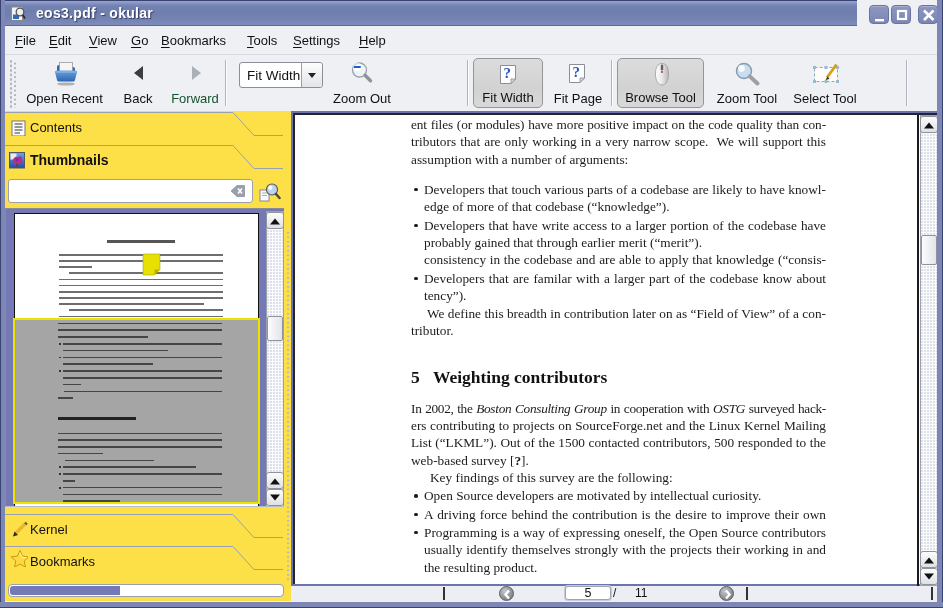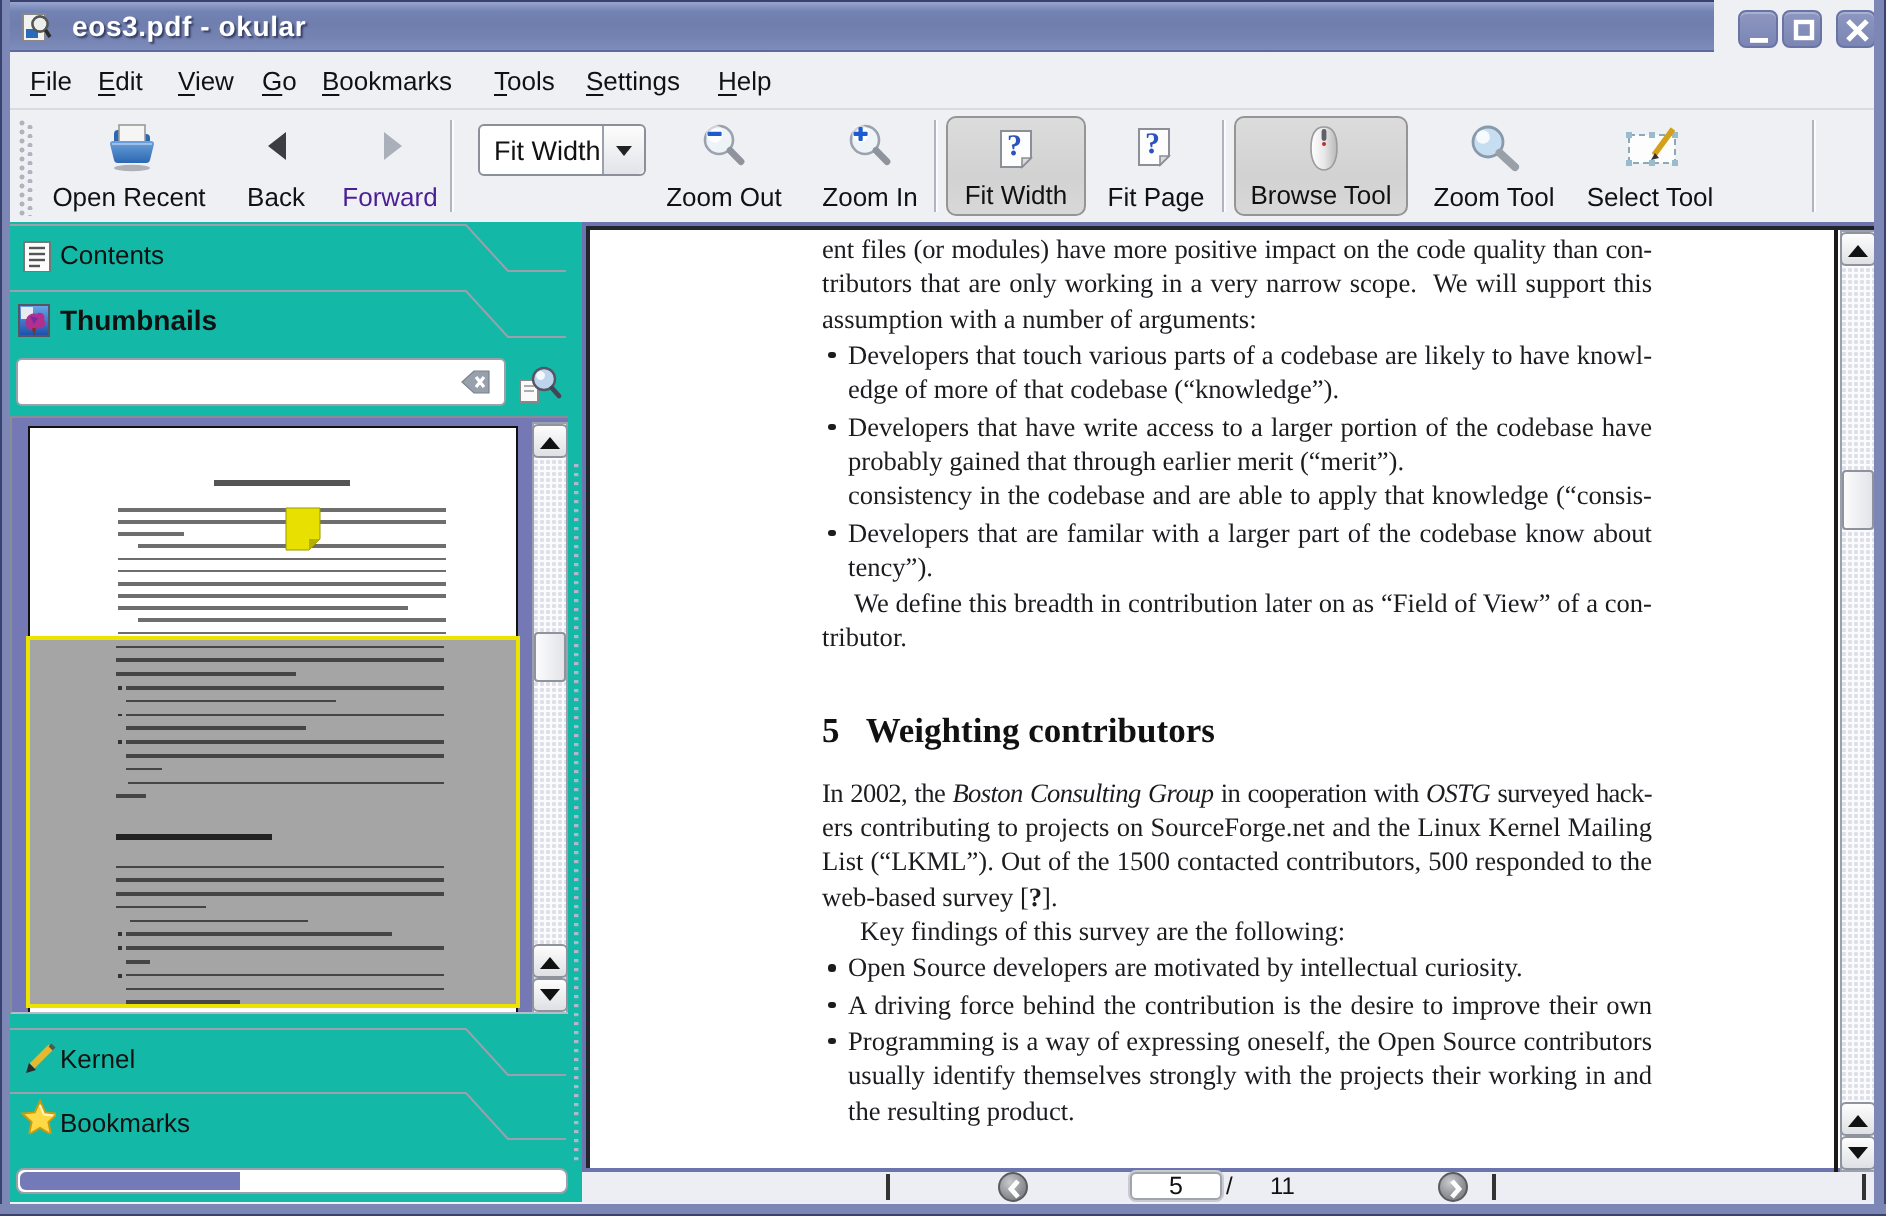--- a/index.html
+++ b/index.html
@@ -26,38 +26,38 @@
 
 
 #menubar { left:5px; top:26px; width:932px; height:28px; background:#eef0f4; }
 #menubar span { position:absolute; top:7px; font-size:13px; color:#111; }
 #menubar u { text-decoration:underline; text-underline-offset:2px; }
 
 
 #toolbar { left:0px; top:54px; width:937px; height:57px; background:#eef0f4; box-shadow:inset 0 1px 0 #d8dbe2; }
 .tbtn { position:absolute; top:4px; height:50px; text-align:center; font-size:13px; color:#111; }
 .tbtn .lbl { position:absolute; bottom:2px; width:100%; white-space:nowrap; }
-.tbtn.dis .lbl { color:#4c1d95; }
+.tbtn.dis .lbl { color:#14532d; }
 .pressed { background:linear-gradient(180deg,#dcdcdc,#d2d2d2 60%,#d8d8d8); border:1px solid #959595; border-radius:5px; }
 .tsep { position:absolute; top:6px; width:1px; height:46px; background:#b0b4c0; box-shadow:1px 0 0 #fafbfc; }
 #thandle { left:9px; top:6px; width:9px; height:48px;
   background-image:radial-gradient(circle at 2px 1.5px, #b0b4c0 1.1px, transparent 1.4px),radial-gradient(circle at 6px 3.7px, #b0b4c0 1.1px, transparent 1.4px);
   background-size:9px 4.5px; }
 
 
 #combo { position:absolute; left:239px; top:8px; width:84px; height:26px; border:1px solid #8a8f9a; border-radius:3px;
   background:#ffffff; }
 #combo .ctext { position:absolute; left:7px; top:5px; font-size:13.5px; color:#111; }
 #combo .carr { position:absolute; right:0; top:0; width:21px; height:24px; border-left:1px solid #9aa0ac;
   background:linear-gradient(180deg,#fdfdfd,#e2e4e9); border-radius:0 3px 3px 0; }
 #combo .carr:after { content:""; position:absolute; left:6px; top:10px; border-left:4px solid transparent;
   border-right:4px solid transparent; border-top:5px solid #222; }
 
 
-#sidebar { left:5px; top:111px; width:338px; height:490px; background:#14b8a6; }
+#sidebar { left:5px; top:111px; width:338px; height:490px; background:#fde047; }
 .tabline { position:absolute; left:0; height:33px; width:285px; }
 .tabline svg { position:absolute; left:0; top:0; }
 .tabtxt { position:absolute; left:25px; top:8px; font-size:13px; color:#111; }
 .tabicon { position:absolute; left:8px; top:4px; }
 
 
 #searchbox { position:absolute; left:3px; top:68px; width:245px; height:24px; background:#fff;
   border:1px solid #9aa0ac; border-radius:3px; }
 #searchbtn { position:absolute; left:253px; top:70px; width:24px; height:22px; }
 
@@ -189,31 +189,20 @@
     </div>
   <div class="tbtn" style="left:326px;width:72px">
     <svg style="position:absolute;left:23px;top:3px" width="26" height="24" class="ic-zoomout">
         <circle cx="10.5" cy="9" r="7" fill="#eef3f8" stroke="#9aa2ae" stroke-width="1.3"></circle>
         <circle cx="8.5" cy="7" r="3.2" fill="rgba(255,255,255,0.9)"></circle>
         <line x1="16" y1="14.2" x2="21.5" y2="19.8" stroke="#8e939c" stroke-width="3.4" stroke-linecap="round"></line>
         <circle cx="8.3" cy="5.8" r="4.4" fill="#fff" fill-opacity="0.55"></circle>
         <rect x="4.8" y="4.9" width="7" height="2.1" rx="0.5" fill="#1d5bd0"></rect>
       </svg>
     <div class="lbl">Zoom Out</div>
-  </div>
-  <div class="tbtn" style="left:404px;width:62px">
-    <svg style="position:absolute;left:18px;top:3px" width="26" height="24" class="ic-zoomin">
-        <circle cx="10.5" cy="9" r="7" fill="#eef3f8" stroke="#9aa2ae" stroke-width="1.3"></circle>
-        <circle cx="8.5" cy="7" r="3.2" fill="rgba(255,255,255,0.9)"></circle>
-        <line x1="16" y1="14.2" x2="21.5" y2="19.8" stroke="#8e939c" stroke-width="3.4" stroke-linecap="round"></line>
-        <circle cx="8.3" cy="5.8" r="4.4" fill="#fff" fill-opacity="0.55"></circle>
-        <rect x="4.8" y="4.9" width="7" height="2.1" rx="0.5" fill="#1d5bd0"></rect>
-        <rect x="7.25" y="2.45" width="2.1" height="7" rx="0.5" fill="#1d5bd0"></rect>
-      </svg>
-    <div class="lbl">Zoom In</div>
   </div>
   <div class="tsep" style="left:467px"></div>
   <div class="tbtn pressed" style="left:473px;width:70px">
     <svg style="position:absolute;left:25px;top:5px" width="18" height="21" class="ic-fitpage">
         <path d="M1.5 1.5 H16.5 V15 L12 19.5 H1.5 Z" fill="#fdfdfd" stroke="#8a8f98" stroke-width="1"></path>
         <path d="M12 19.5 L12 15 H16.5 Z" fill="#d8dade" stroke="#8a8f98" stroke-width="0.8"></path>
         <text x="8.2" y="13.5" font-family="Liberation Serif" font-size="15" font-weight="bold" fill="#2b53c0" text-anchor="middle">?</text>
       </svg>
     <div class="lbl">Fit Width</div>
   </div>
@@ -487,21 +476,21 @@
     <rect x="1" y="344" width="2.2" height="1.6" fill="#b2b7c9"></rect>
     <rect x="1" y="348.5" width="2.2" height="1.6" fill="#b2b7c9"></rect>
   </svg>
 
 <div class="abs" id="mainview">
   <div class="inner">
     <div id="doc">
       <div class="ln j" style="letter-spacing:-0.1px">ent files (or modules) have more positive impact on the code quality than con-</div>
       <div class="ln j">tributors that are only working in a very narrow scope.&nbsp; We will support this</div>
       <div class="ln">assumption with a number of arguments:</div>
-      <div class="ln j li bt" style="margin-top:1px">Developers that touch various parts of a codebase are likely to have knowl-</div>
+      <div class="ln j li bt" style="margin-top:13px">Developers that touch various parts of a codebase are likely to have knowl-</div>
       <div class="ln bt">edge of more of that codebase (“knowledge”).</div>
       <div class="ln j li bt" style="margin-top:1px">Developers that have write access to a larger portion of the codebase have</div>
       <div class="ln bt">probably gained that through earlier merit (“merit”).</div>
       <div class="ln j bt">consistency in the codebase and are able to apply that knowledge (“consis-</div>
       <div class="ln j li bt" style="margin-top:1px">Developers that are familar with a larger part of the codebase know about</div>
       <div class="ln bt">tency”).</div>
       <div class="ln j" style="margin-top:1px;text-indent:16px">We define this breadth in contribution later on as “Field of View” of a con-</div>
       <div class="ln">tributor.</div>
       <h2 style="margin-top:27px;height:18px">5&nbsp;&nbsp;&nbsp;Weighting contributors</h2>
       <div class="ln j" style="margin-top:15px;letter-spacing:-0.3px">In 2002, the <i>Boston Consulting Group</i> in cooperation with <i>OSTG</i> surveyed hack-</div>

